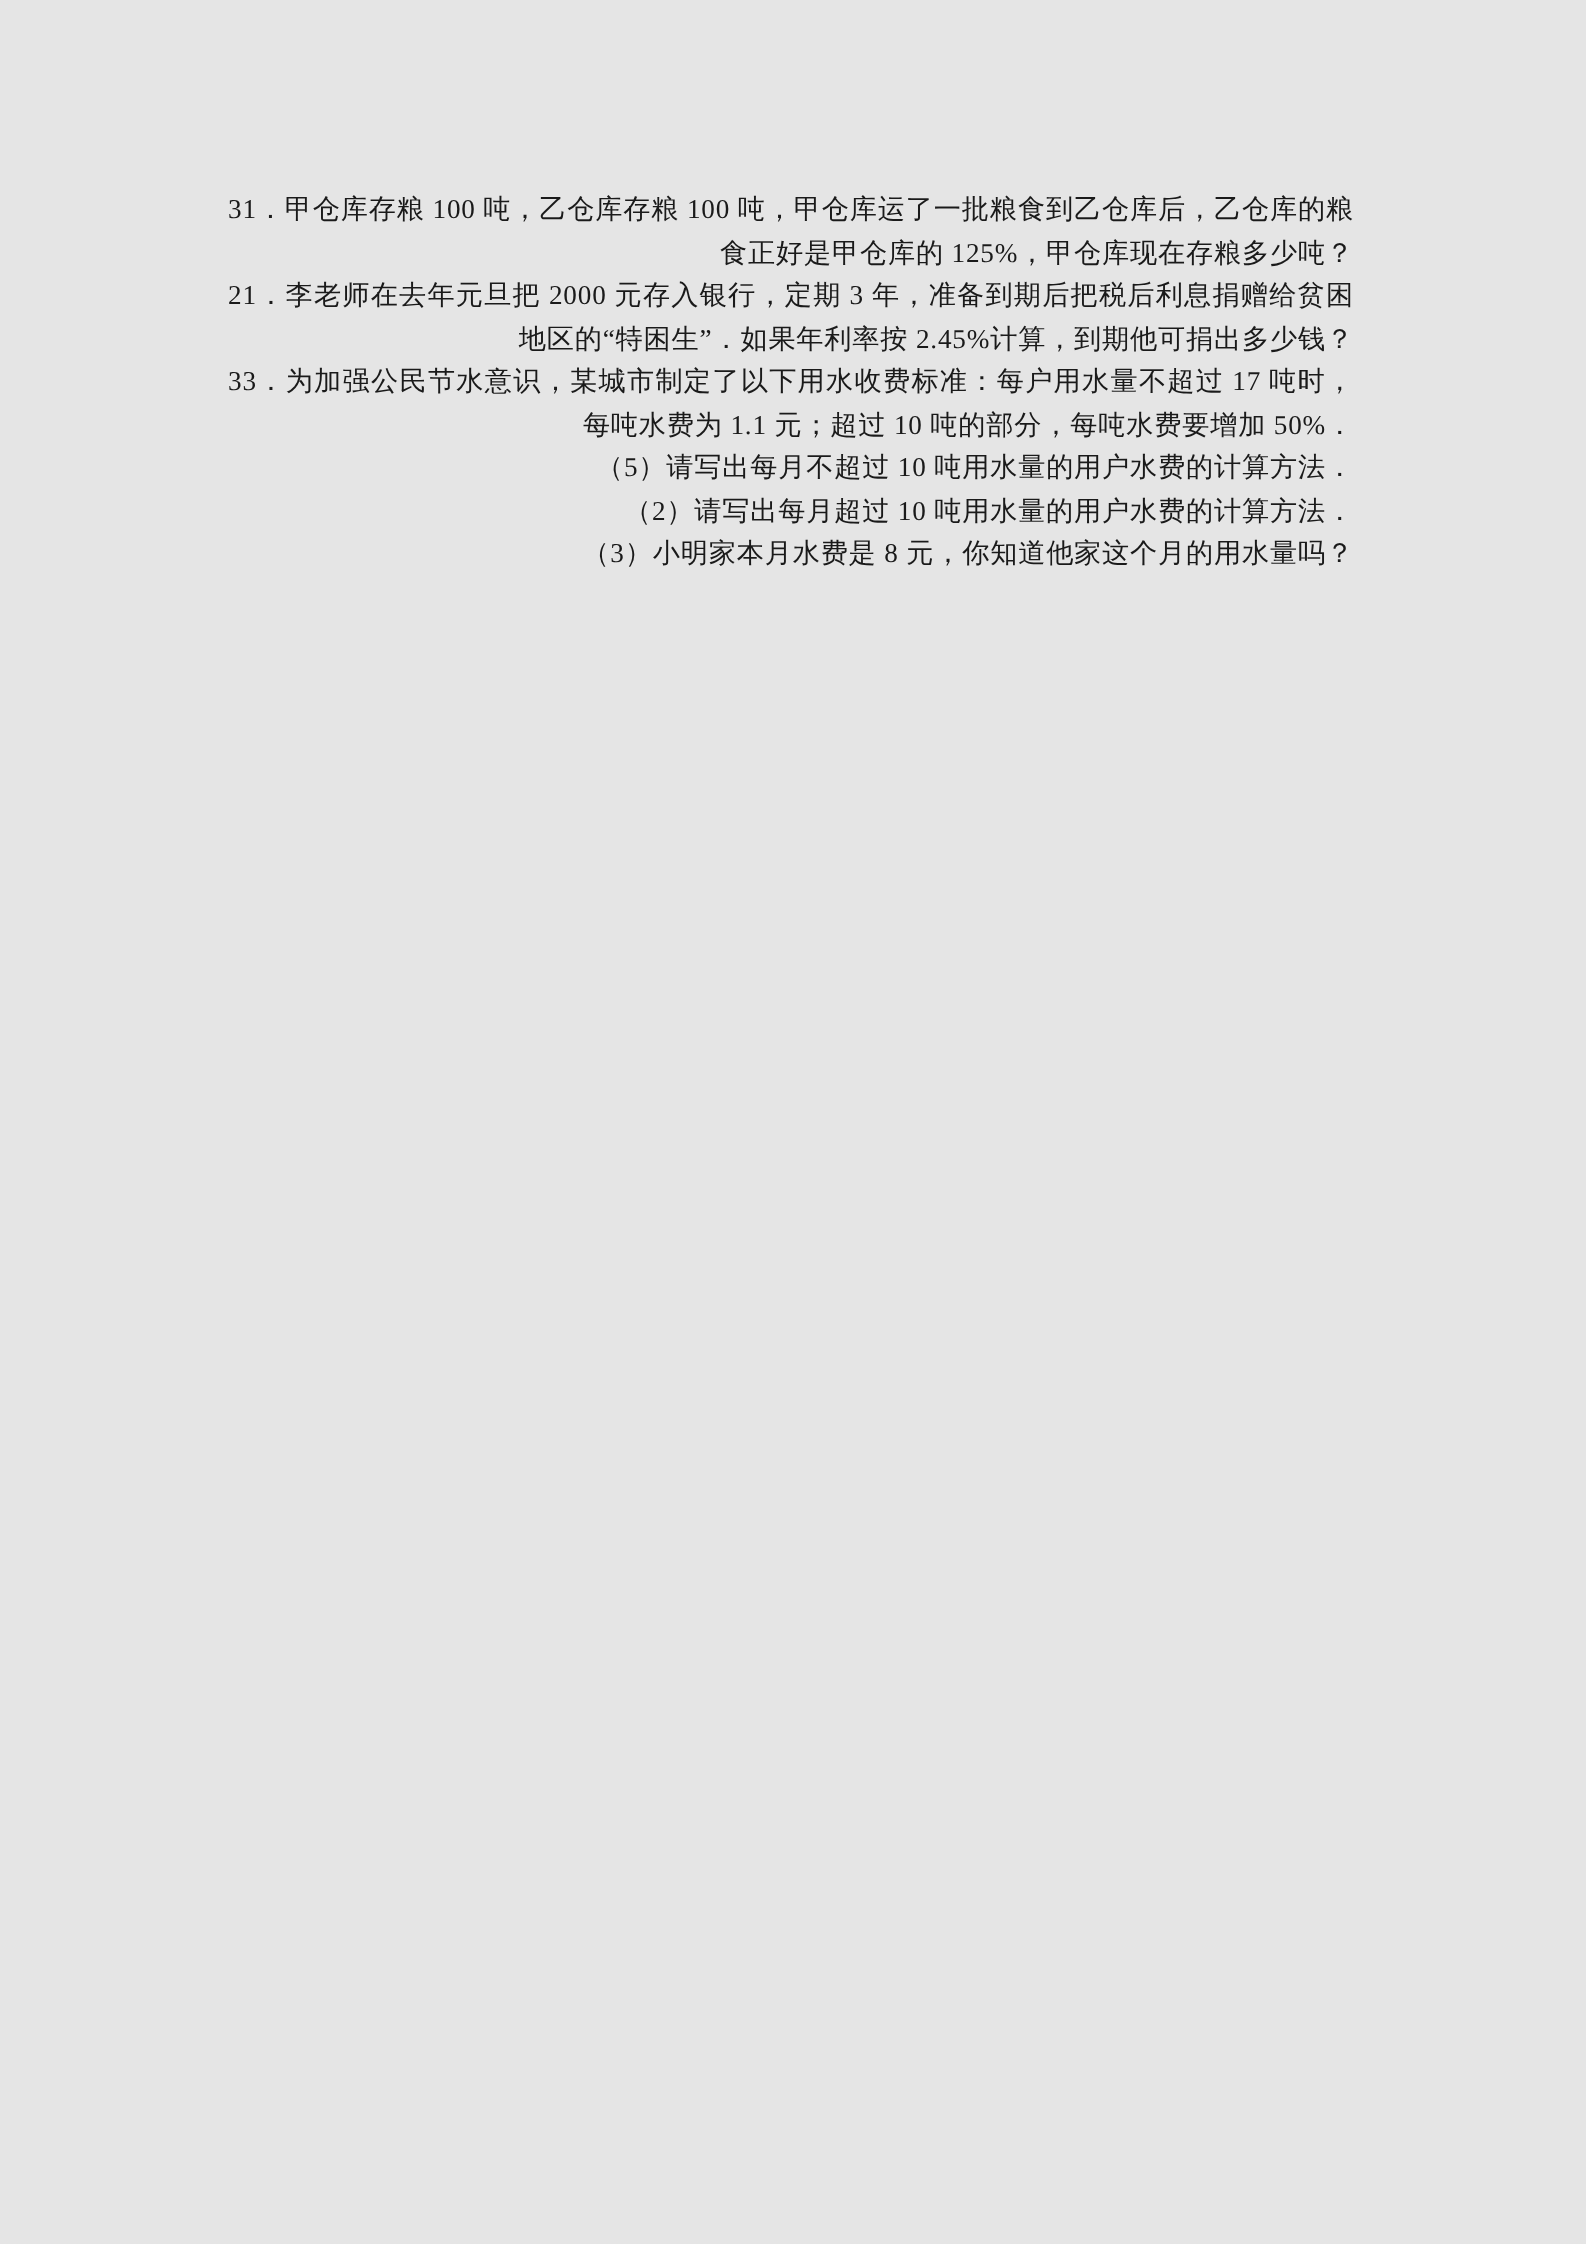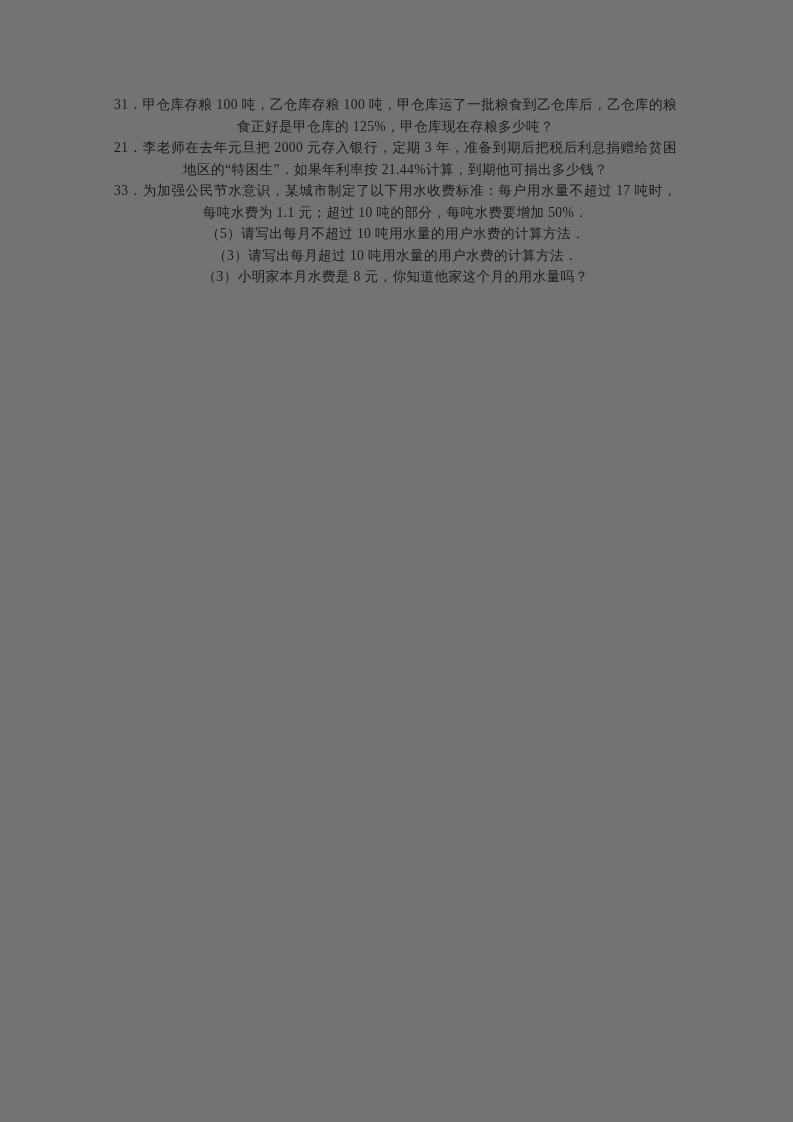--- a/index.html
+++ b/index.html
@@ -12,55 +12,55 @@
     background: #ffffff;
     position: relative;
     overflow: hidden;
   }
   .page {
     position: absolute;
     left: 0;
     top: 0;
     width: 793px;
     height: 1122px;
-    background: #737373;
+    background: #e5e5e5;
   }
   .text-block {
     position: absolute;
     left: 114px;
     top: 94px;
     width: 563px;
     font-family: "Liberation Serif", "DejaVu Serif", serif;
     font-size: 13.6px;
     letter-spacing: 0.4px;
     color: #1a1a1a;
   }
   .line {
     display: block;
     height: 21.5px;
     line-height: 21.5px;
-    text-align: center;
+    text-align: right;
     white-space: normal;
     overflow: visible;
   }
   .line.fill {
     text-align: justify;
     text-align-last: justify;
     -moz-text-align-last: justify;
     text-justify: inter-character;
   }
 </style>
 </head>
 <body>
 
 <div class="page">
   <div class="text-block" id="lines-container">
       <div class="line fill">31．甲仓库存粮 100 吨，乙仓库存粮 100 吨，甲仓库运了一批粮食到乙仓库后，乙仓库的粮</div>
       <div class="line">食正好是甲仓库的 125%，甲仓库现在存粮多少吨？</div>
       <div class="line fill">21．李老师在去年元旦把 2000 元存入银行，定期 3 年，准备到期后把税后利息捐赠给贫困</div>
-      <div class="line">地区的“特困生”．如果年利率按 21.44%计算，到期他可捐出多少钱？</div>
+      <div class="line">地区的“特困生”．如果年利率按 2.45%计算，到期他可捐出多少钱？</div>
       <div class="line fill">33．为加强公民节水意识，某城市制定了以下用水收费标准：每户用水量不超过 17 吨时，</div>
       <div class="line">每吨水费为 1.1 元；超过 10 吨的部分，每吨水费要增加 50%．</div>
       <div class="line">（5）请写出每月不超过 10 吨用水量的用户水费的计算方法．</div>
-      <div class="line">（3）请写出每月超过 10 吨用水量的用户水费的计算方法．</div>
+      <div class="line">（2）请写出每月超过 10 吨用水量的用户水费的计算方法．</div>
       <div class="line">（3）小明家本月水费是 8 元，你知道他家这个月的用水量吗？</div>
     </div>
 </div>
 
 </body></html>

